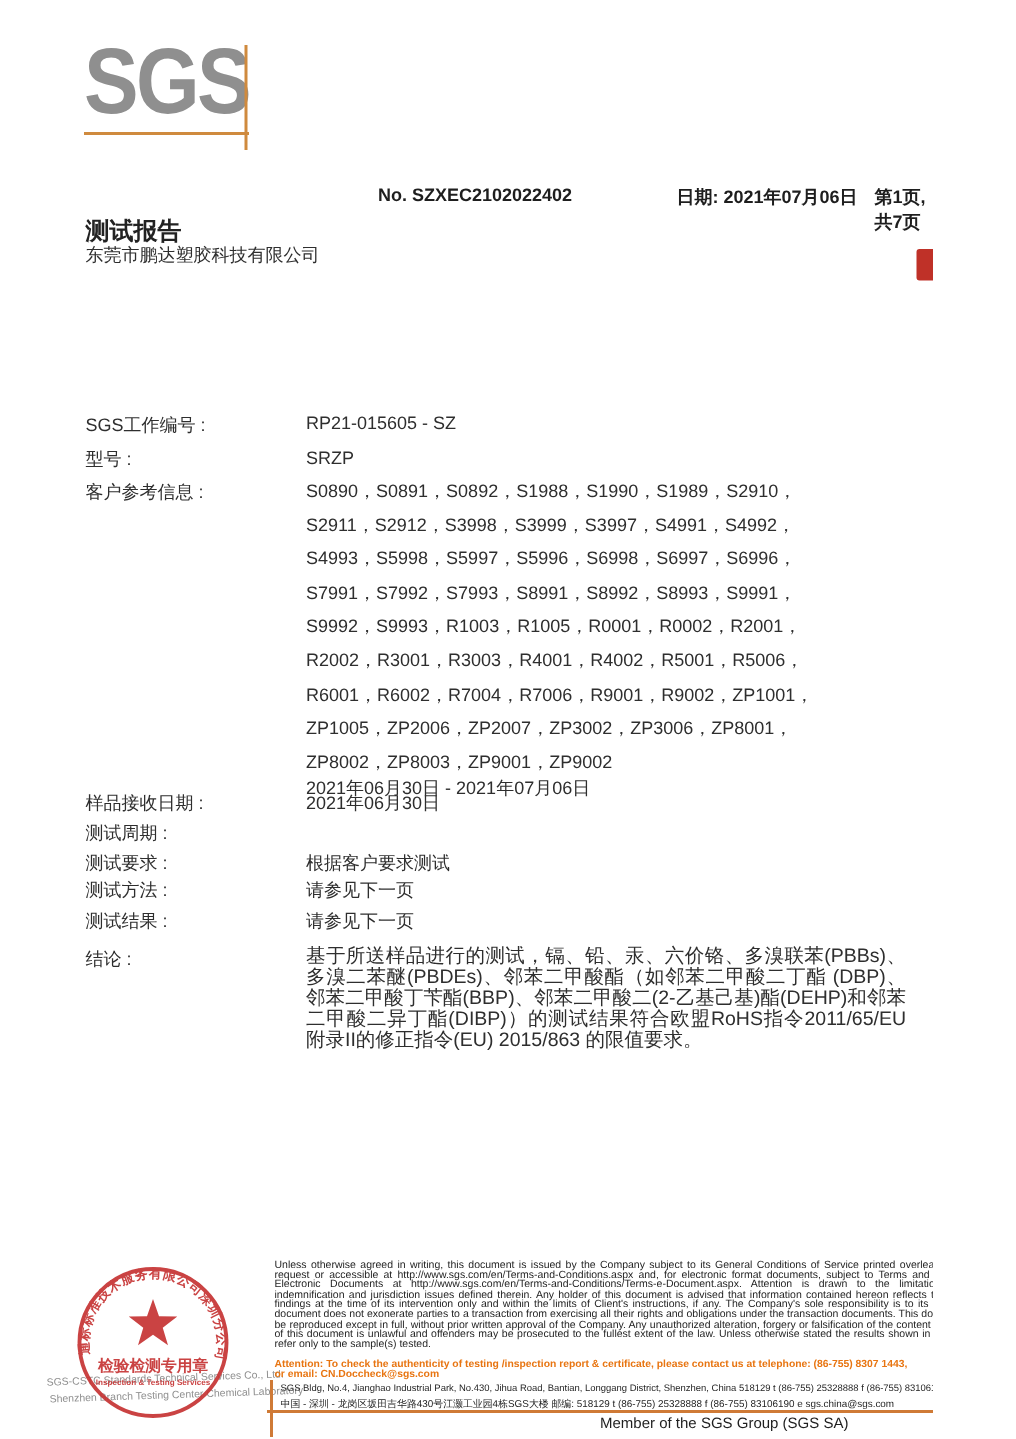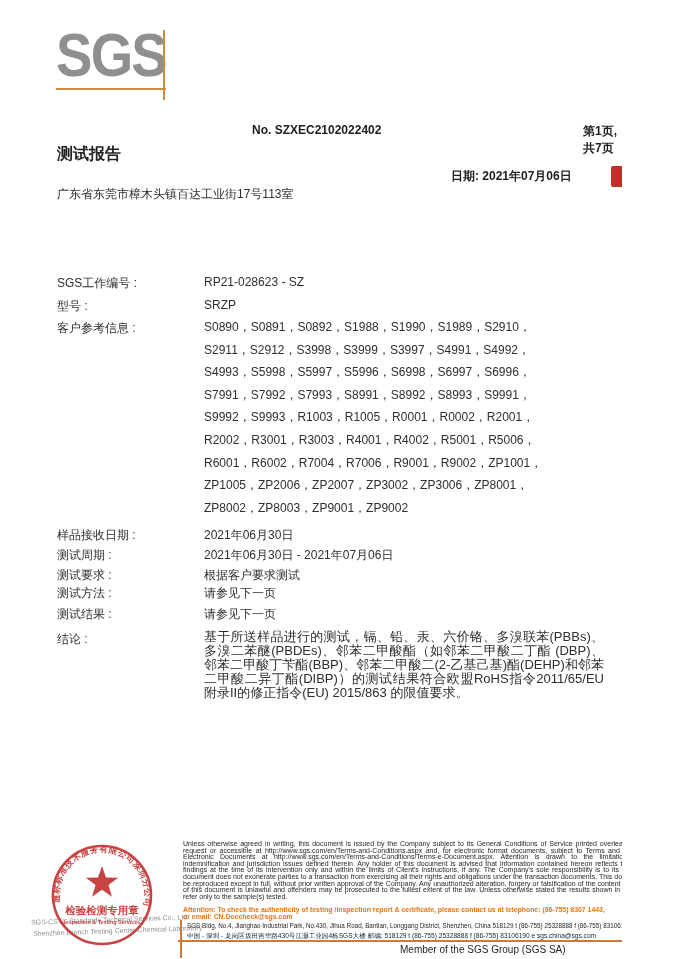--- a/index.html
+++ b/index.html
@@ -7,21 +7,21 @@
         font-family:"Liberation Sans","DejaVu Sans",sans-serif;color:#2e2e2e;}
   .abs{position:absolute;}
   
   #logo-text{left:56px;top:24px;font-size:62px;font-weight:bold;color:#8f8f8f;
              letter-spacing:-2px;transform:scaleX(.88);transform-origin:left top;line-height:62px;}
   .accent-v{left:163px;top:30px;width:2px;height:70px;background:#cf8a3e;}
   .accent-h{left:56px;top:88px;width:110px;height:2px;background:#cf8a3e;}
   #report-title{left:57px;top:120px;font-size:16px;font-weight:bold;color:#222;margin-top:24px;}
   .hmeta{font-size:12px;font-weight:bold;color:#1e1e1e;top:123px;padding-left:38px;}
   #report-no{left:214px;}
-  #report-date{left:413px;margin-top:45px;}
+  #report-date{left:413px;}
   #page-info{left:545px;}
   
   #applicant-name{left:57px;top:162px;font-size:12px;}
   #applicant-address{left:57px;top:186px;font-size:12px;}
   #red-mark{left:611px;top:166px;width:27px;height:21px;background:#bf3128;border-radius:2px;}
   #sample-note{left:57px;top:248px;font-size:12px;}
   
   .lab{position:absolute;left:57px;font-size:12px;color:#2e2e2e;white-space:nowrap;}
   .val{position:absolute;left:204px;font-size:12px;color:#2e2e2e;white-space:pre-line;}
   #row-ref .val{line-height:22.6px;}
@@ -50,27 +50,27 @@
 
   <div class="abs" id="logo-text">SGS</div>
   <div class="abs accent-v"></div>
   <div class="abs accent-h"></div>
 
   <div class="abs" id="report-title">测试报告</div>
   <div class="abs hmeta" id="report-no">No. SZXEC2102022402</div>
   <div class="abs hmeta" id="report-date">日期: 2021年07月06日</div>
   <div class="abs hmeta" id="page-info">第1页,共7页</div>
 
-  <div class="abs" id="applicant-address">广东省东莞市樟木头镇百达工业街17号113室</div>
+  <div class="abs" id="applicant-name">东莞市鹏达塑胶科技有限公司</div>
   <div class="abs" id="red-mark"></div>
 
 
   <div>
     <div class="lab" style="top:275px">SGS工作编号 :</div>
-    <div class="val" style="top:275px">RP21-028623 - SZ</div>
+    <div class="val" style="top:275px">RP21-015605 - SZ</div>
   </div>
   <div>
     <div class="lab" style="top:298px">型号 :</div>
     <div class="val" style="top:298px">SRZP</div>
   </div>
   <div id="row-ref">
     <div class="lab" style="top:320px">客户参考信息 :</div>
     <div class="val" style="top:316px">S0890，S0891，S0892，S1988，S1990，S1989，S2910，
 S2911，S2912，S3998，S3999，S3997，S4991，S4992，
 S4993，S5998，S5997，S5996，S6998，S6997，S6996，
@@ -80,21 +80,21 @@
 R6001，R6002，R7004，R7006，R9001，R9002，ZP1001，
 ZP1005，ZP2006，ZP2007，ZP3002，ZP3006，ZP8001，
 ZP8002，ZP8003，ZP9001，ZP9002</div>
   </div>
   <div>
     <div class="lab" style="top:527px">样品接收日期 :</div>
     <div class="val" style="top:527px">2021年06月30日</div>
   </div>
   <div>
     <div class="lab" style="top:547px">测试周期 :</div>
-    <div class="val" style="top:547px">2021年06月30日 - 2021年07月06日</div>
+    <div class="val" style="top:517px">2021年06月30日 - 2021年07月06日</div>
   </div>
   <div>
     <div class="lab" style="top:567px">测试要求 :</div>
     <div class="val" style="top:567px">根据客户要求测试</div>
   </div>
   <div>
     <div class="lab" style="top:585px">测试方法 :</div>
     <div class="val" style="top:585px">请参见下一页</div>
   </div>
   <div>

